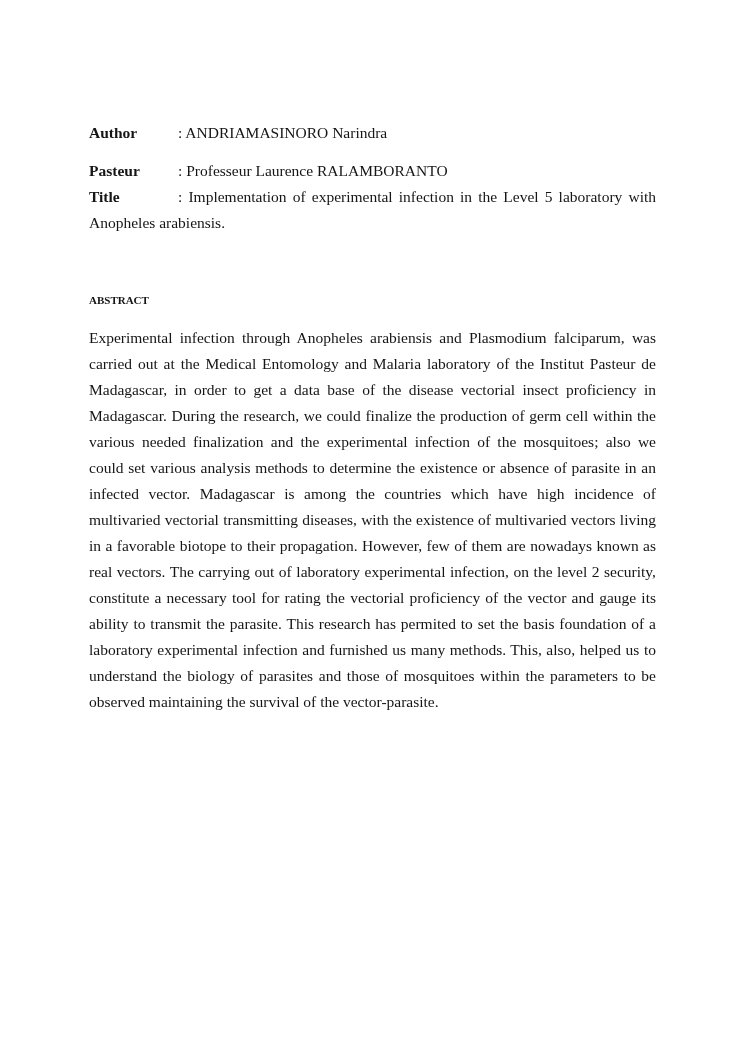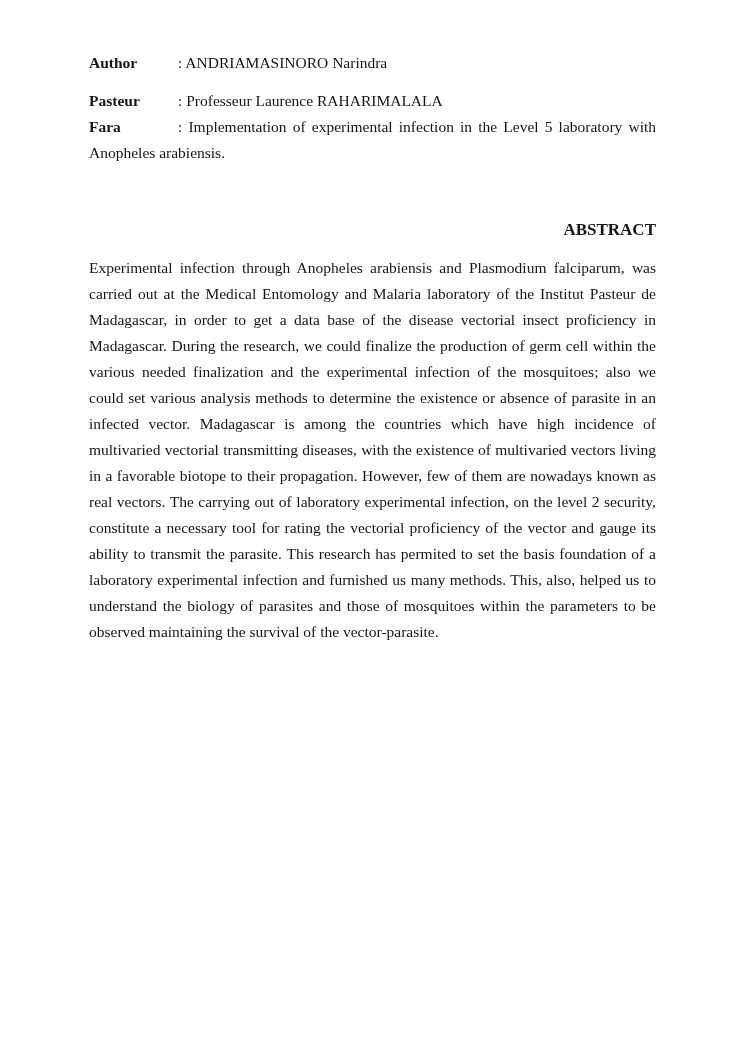--- a/index.html
+++ b/index.html
@@ -11,37 +11,37 @@
     position: relative;
     width: 745px;
     height: 1053px;
     background: #ffffff;
     color: #151515;
     font-family: "Liberation Serif", serif;
     font-size: 15.5px;
     line-height: 26px;
     overflow: hidden;
     box-sizing: border-box;
-    padding: 50px 89px 0 89px;
+    padding: 120px 89px 0 89px;
   }
   p { margin: 0; }
   .label {
     display: inline-block;
     width: 89px;
     font-weight: bold;
   }
   .meta-row { text-align: left; }
   .meta-row.author-row { margin-bottom: 12px; }
   .meta-row.title-row { text-align: justify; }
   .it { }
   .abstract-heading {
     margin: 51px 0 12px 0;
-    text-align: right;
+    text-align: left;
     font-weight: bold;
-    font-size: 17px;
+    font-size: 11px;
     line-height: 26px;
     font-family: Liberation Serif, serif;
   }
   .abstract-body {
     text-align: justify;
   }
   .keywords {
     margin-top: 15px;
     text-align: justify;
     text-align-last: justify;
@@ -51,26 +51,26 @@
 <body>
 
 <div class="page">
 
   <div>
     <p class="meta-row author-row">
       <span class="label">Author</span><span>: ANDRIAMASINORO Narindra</span>
     </p>
 
     <p class="meta-row">
-      <span class="label">Pasteur</span><span>: Professeur Laurence RAHARIMALALA</span>
+      <span class="label">Pasteur</span><span>: Professeur Laurence RALAMBORANTO</span>
     </p>
 
 
     <p class="meta-row title-row">
-      <span class="label">Fara</span><span><span>: Implementation of experimental infection in the Level 5 laboratory with </span><span class="it">Anopheles arabiensis</span><span>.</span></span>
+      <span class="label">Title</span><span><span>: Implementation of experimental infection in the Level 5 laboratory with </span><span class="it">Anopheles arabiensis</span><span>.</span></span>
     </p>
   </div>
 
   <p class="abstract-heading">ABSTRACT</p>
 
   <p class="abstract-body"><span>Experimental infection through </span><span class="it">Anopheles arabiensis</span><span> and </span><span class="it">Plasmodium falciparum,</span><span> was carried out at the Medical Entomology and Malaria laboratory of the Institut Pasteur de Madagascar, in order to get a data base of the disease vectorial insect proficiency in Madagascar. During the research, we could finalize the production of germ cell within the various needed finalization and the experimental infection of the mosquitoes; also we could set various analysis methods to determine the existence or absence of parasite in an infected vector. Madagascar is among the countries which have high incidence of multivaried vectorial transmitting diseases, with the existence of multivaried vectors living in a favorable biotope to their propagation. However, few of them are nowadays known as real vectors. The carrying out of laboratory experimental infection, on the level 2 security, constitute a necessary tool for rating the vectorial proficiency of the vector and gauge its ability to transmit the parasite. This research has permited to set the basis foundation of a laboratory experimental infection and furnished us many methods. This, also, helped us to understand the biology of parasites and those of mosquitoes within the parameters to be observed maintaining the survival of the vector-parasite.</span></p>
 
 
 </div>
 

